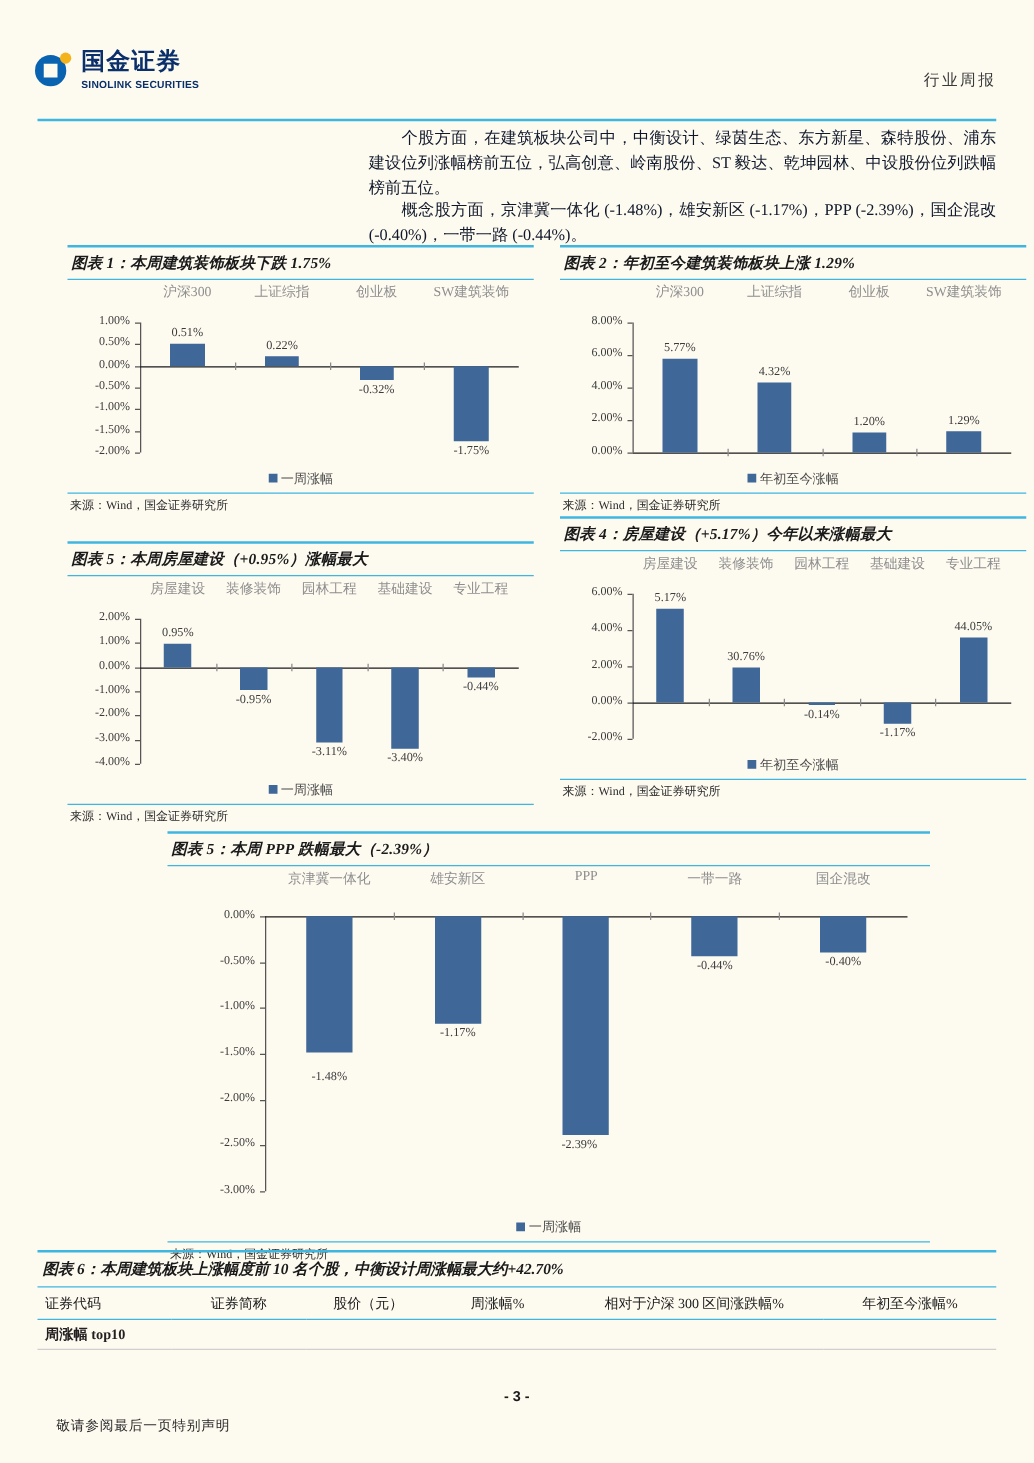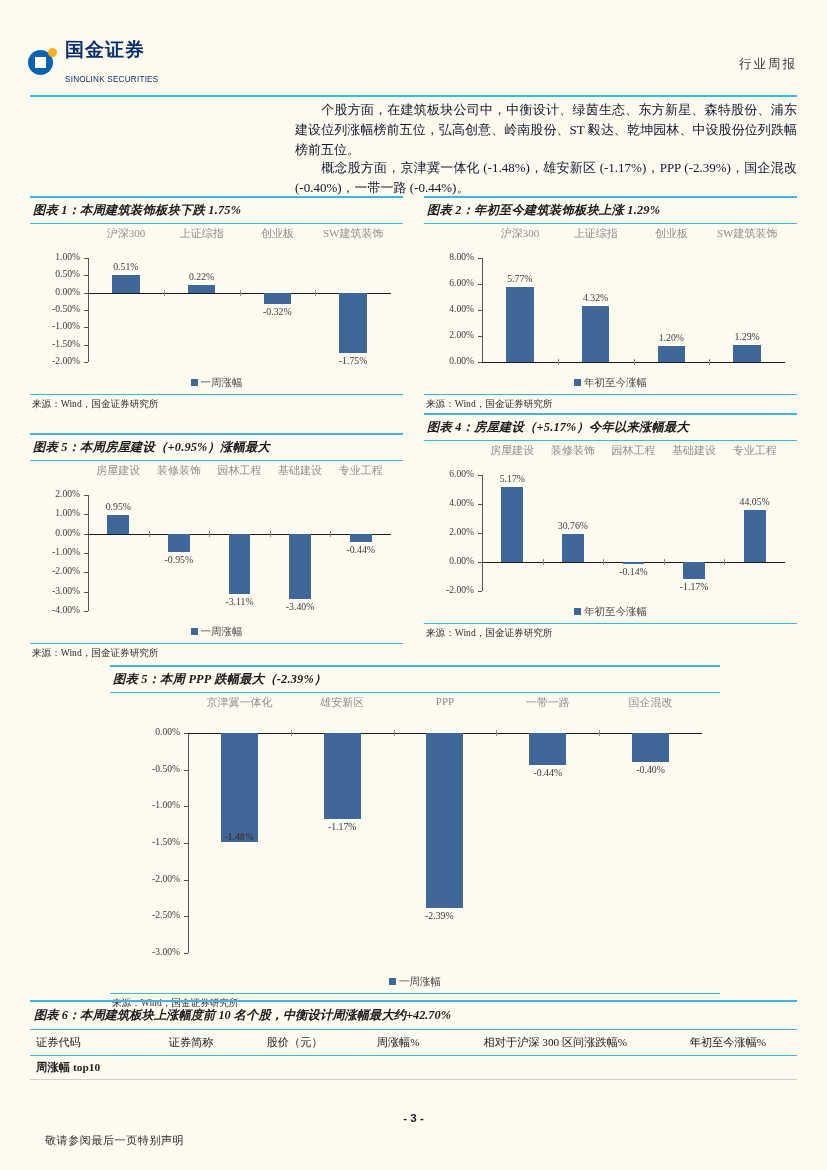--- a/index.html
+++ b/index.html
@@ -23,39 +23,39 @@
   }
   .logo-mark .notch{
     position:absolute;left:7px;top:10px;width:11px;height:11px;background:#fdfaf0;
   }
   .logo-mark .dot{
     position:absolute;right:1px;top:1px;width:9px;height:9px;border-radius:50%;
     background:#f4b21b;
   }
   .logo-text{display:flex;flex-direction:column;line-height:1;}
   .logo-cn{font-family:"Liberation Serif",serif;font-weight:bold;font-size:19px;color:#0a2f6b;letter-spacing:1px;}
-  .logo-en{font-family:"Liberation Sans",sans-serif;font-weight:normal;font-size:8.2px;color:#0a2f6b;letter-spacing:.2px;margin-top:17px;}
+  .logo-en{font-family:"Liberation Sans",sans-serif;font-weight:bold;font-size:8.2px;color:#0a2f6b;letter-spacing:.2px;margin-top:5px;}
   .header-right{
     position:absolute;right:30px;top:56px;font-size:12.5px;color:#3a3a3a;
     font-family:"Liberation Serif",serif;letter-spacing:2px;
   }
   .header-rule{position:absolute;left:30px;top:95px;width:767px;height:1.5px;background:#3fb6e0;}
 
   
   .para{
     position:absolute;left:295px;width:502px;
     font-size:13px;line-height:20px;color:#0f172a;text-align:justify;
     font-family:"Liberation Serif",serif;
   }
   .para.p1{top:100px;}
   .para.p2{top:158px;}
   .indent{display:inline-block;width:26px;}
 
   
-  .card{position:absolute;box-sizing:border-box;}
+  .card{position:absolute;box-sizing:border-box;margin-left:24px;}
   .card .cap-rule-top{height:1.6px;background:#3fb6e0;width:100%;}
   .card .cap{
     font-family:"Liberation Serif",serif;font-weight:bold;font-style:italic;
     font-size:12.3px;color:#1a1a1a;padding:4px 3px 4px 3px;letter-spacing:.2px;white-space:nowrap;
   }
   .card .cap-rule-bot{height:1.4px;background:#3fb6e0;width:100%;}
   .card .plotbox{position:relative;width:100%;}
   .card .src-rule{height:1.2px;background:#3fb6e0;width:100%;}
   .card .src{
     font-family:"Liberation Serif",serif;font-size:9.6px;color:#2a2a2a;padding:3px 2px 0 2px;
@@ -310,21 +310,21 @@
           <div class="ytick" style="left: 0px; width: 70px; top: 179.667px;">-2.00%</div>
           <div class="tickmark" style="left: 74px; top: 186.667px;"></div>
           <div class="ytick" style="left: 0px; width: 70px; top: 216.333px;">-2.50%</div>
           <div class="tickmark" style="left: 74px; top: 223.333px;"></div>
           <div class="ytick" style="left: 0px; width: 70px; top: 253px;">-3.00%</div>
           <div class="tickmark" style="left: 74px; top: 260px;"></div>
           <div class="axis-zero" style="left: 78px; top: 40px; width: 514px;"></div>
           <div class="bar" style="left: 110.896px; top: 40px; width: 37.008px; height: 108.533px; background: rgb(63, 103, 152);"></div>
           <div class="xtick" style="left: 180.8px; top: 37px; height: 6px;"></div>
           <div class="cat" style="left: 78px; width: 102.8px; top: 2px;">京津冀一体化</div>
-          <div class="vallab" style="left: 78px; width: 102.8px; top: 138px; font-weight: bold;">-1.48%</div>
+          <div class="vallab" style="left: 78px; width: 102.8px; top: 163px;">-1.48%</div>
           <div class="bar" style="left: 213.696px; top: 40px; width: 37.008px; height: 85.8px; background: rgb(63, 103, 152);"></div>
           <div class="xtick" style="left: 283.6px; top: 37px; height: 6px;"></div>
           <div class="cat" style="left: 180.8px; width: 102.8px; top: 2px;">雄安新区</div>
           <div class="vallab" style="left: 180.8px; width: 102.8px; top: 127.8px;">-1.17%</div>
           <div class="bar" style="left: 316.496px; top: 40px; width: 37.008px; height: 175.267px; background: rgb(63, 103, 152);"></div>
           <div class="xtick" style="left: 386.4px; top: 37px; height: 6px;"></div>
           <div class="cat" style="left: 283.6px; width: 102.8px; top: 2px;">PPP</div>
           <div class="vallab" style="left: 278px; width: 102.8px; top: 217.267px;">-2.39%</div>
           <div class="bar" style="left: 419.296px; top: 40px; width: 37.008px; height: 32.2667px; background: rgb(63, 103, 152);"></div>
           <div class="xtick" style="left: 489.2px; top: 37px; height: 6px;"></div>

